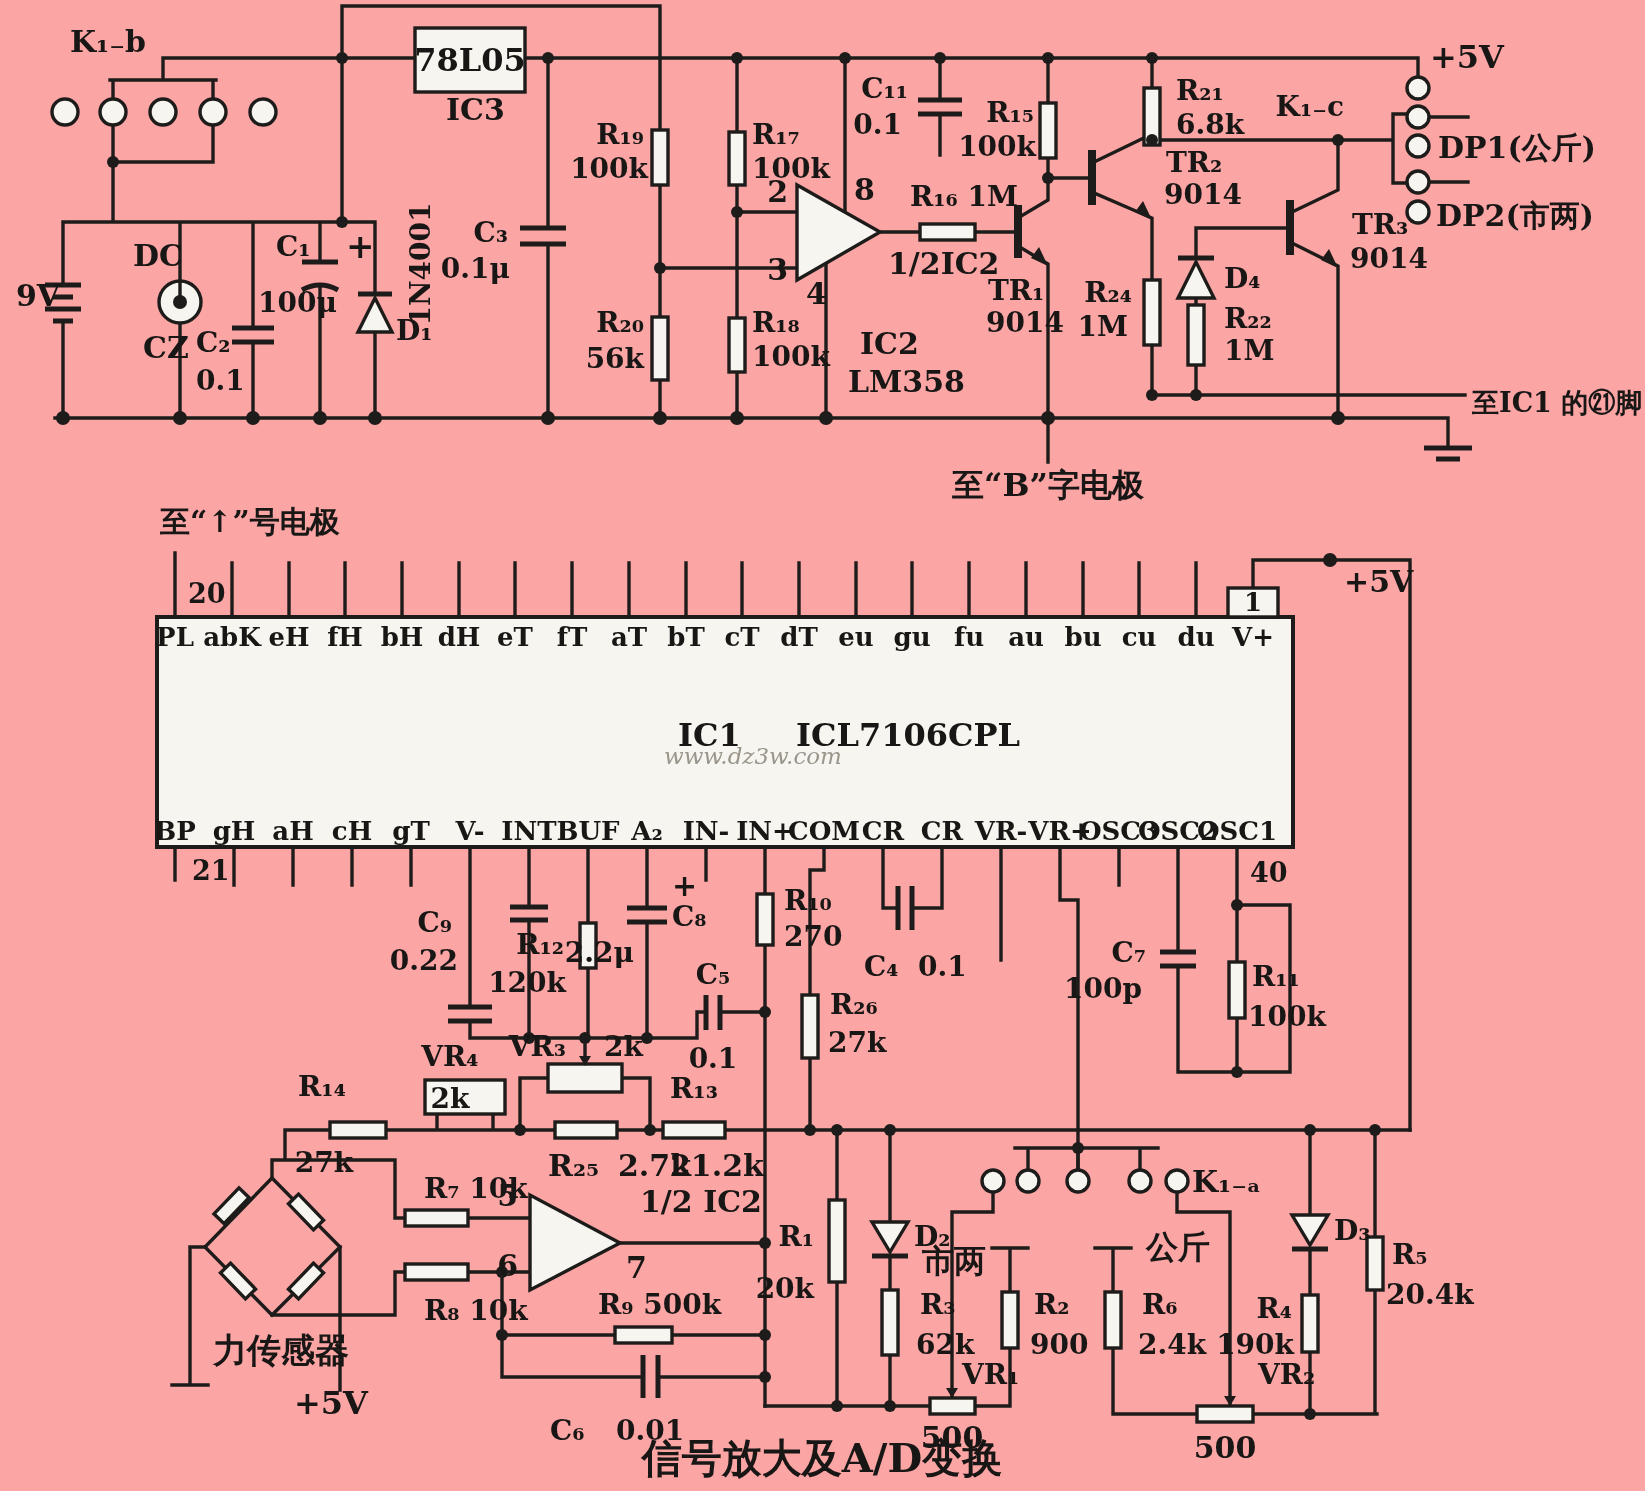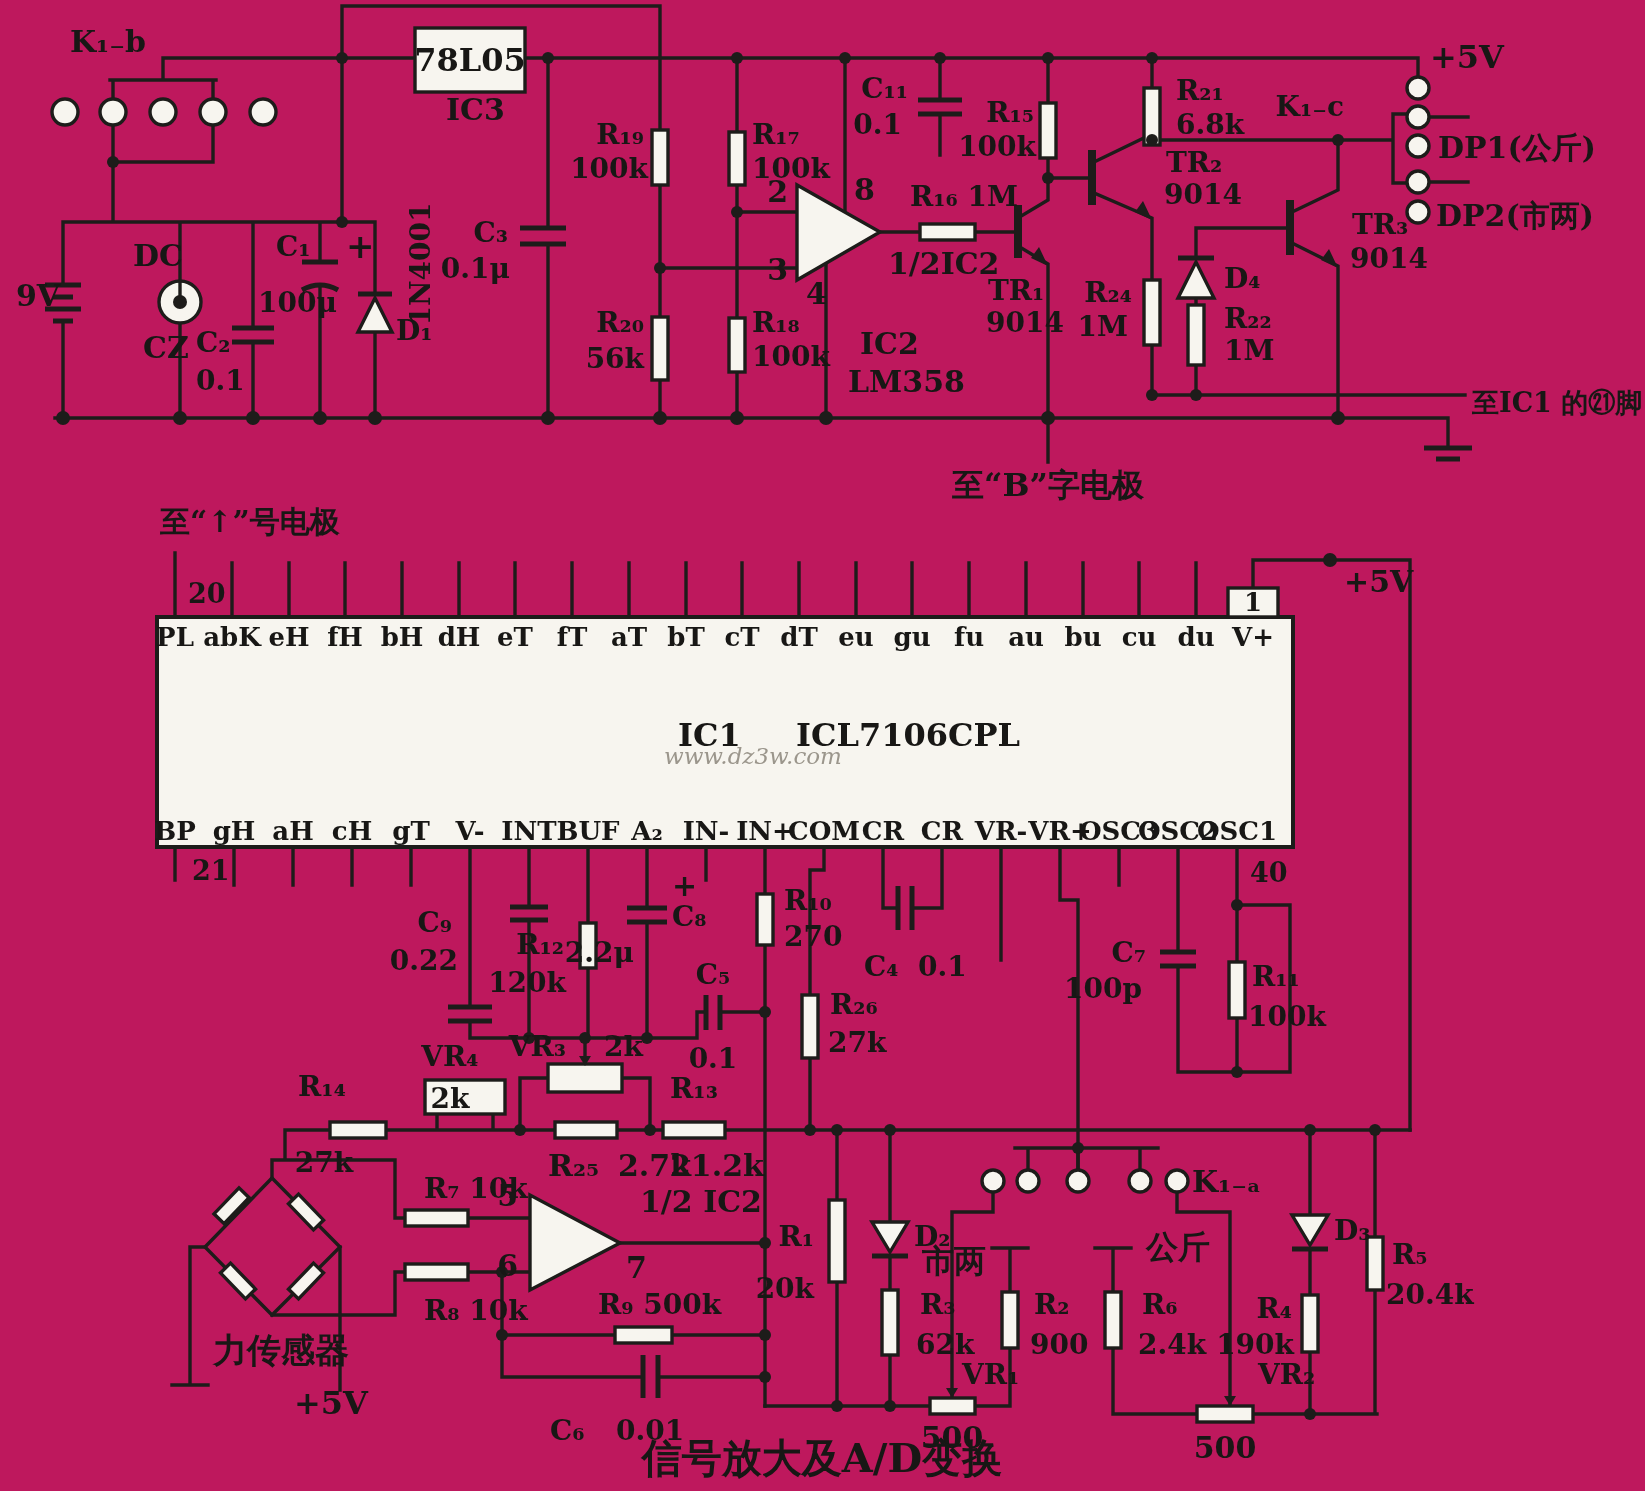--- a/index.html
+++ b/index.html
@@ -1,16 +1,16 @@
 <!DOCTYPE html>
 <html><head>
 <meta charset="utf-8">
 <style>
   html,body{margin:0;padding:0;background:#e9e7e0;}
-  #page{width:1645px;height:1491px;background:#be185d;position:relative;overflow:hidden;text-align:center;}
+  #page{width:1645px;height:1491px;background:#fca5a5;position:relative;overflow:hidden;text-align:center;}
   svg{display:block;}
   text{font-family:"DejaVu Serif","Liberation Serif",serif;fill:#181715;font-weight:bold;}.t26{font-size:26px}.t27{font-size:27px}.t28{font-size:28px}
   .t30{font-size:30px}.t32{font-size:32px}.t34{font-size:34px}.t40{font-size:40px}
   .w{stroke:#1d1c1a;stroke-width:3.4;fill:none;stroke-linecap:square;}
   .bb{stroke:#1d1c1a;stroke-width:8;fill:none;stroke-linecap:butt;}
   .cp{stroke:#1d1c1a;stroke-width:5;fill:none;stroke-linecap:butt;}
   .comp{stroke:#1d1c1a;stroke-width:3.4;fill:#f7f5ef;}
   .solid{fill:#1d1c1a;stroke:none;}
   .wm{font-style:italic;font-weight:normal;fill:#9b968c;font-size:23px}
 </style>

